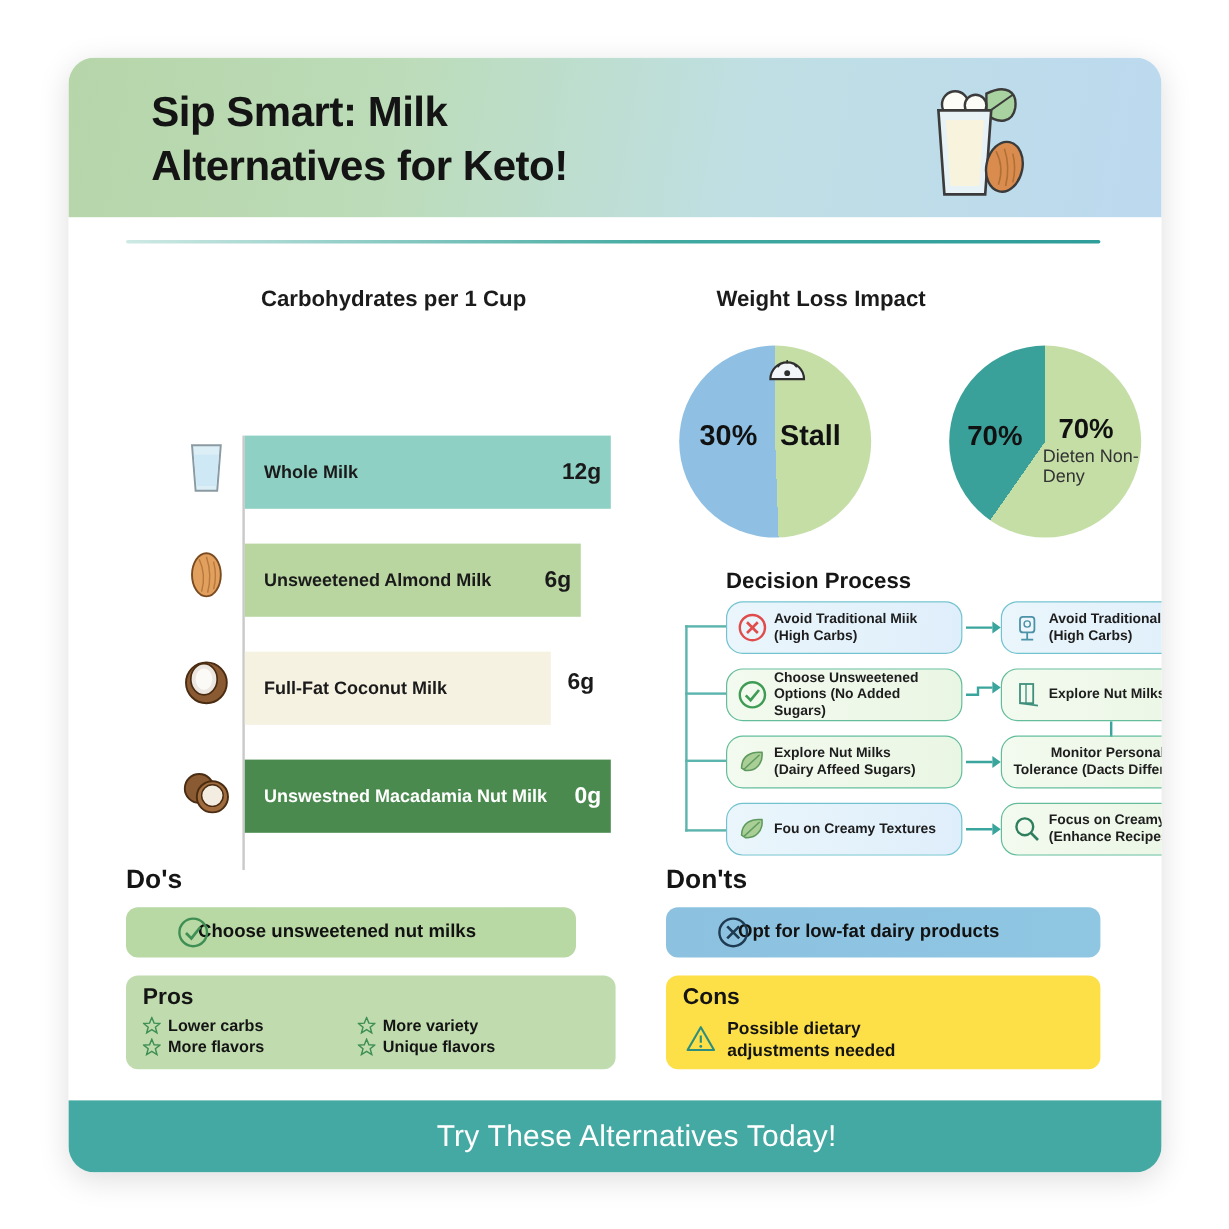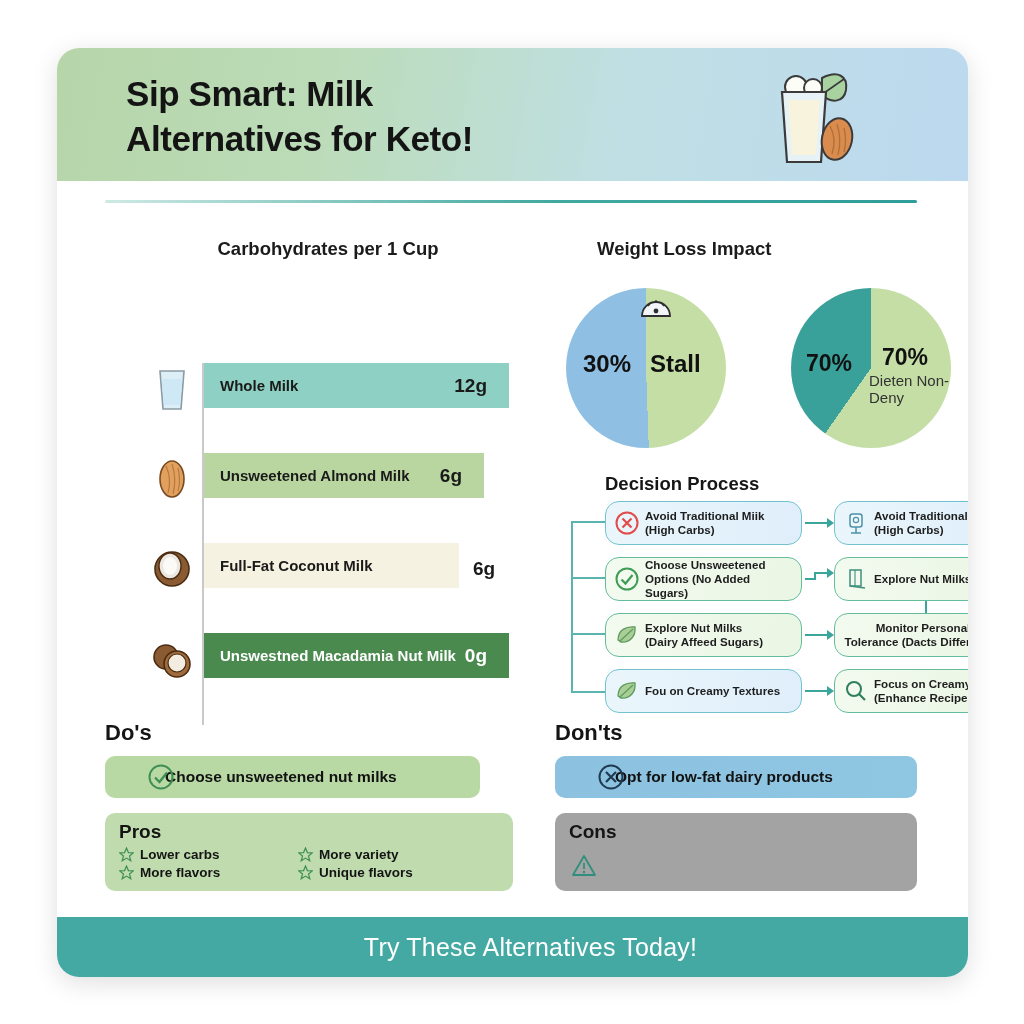--- a/index.html
+++ b/index.html
@@ -43,23 +43,23 @@
 
   
   .bars { position:absolute; left:48px; top:255px; width:420px; height:440px; }
   .axis { position:absolute; left:97px; top:60px; width:2px; height:362px; background:#c9c9c9; }
   .bar-row { position:absolute; left:0; width:420px; height:52px; }
   .bar-icon {
     position:absolute; left:46px; top:50%; transform:translateY(-50%);
     width:42px; height:48px;
   }
   .bar {
-    position:absolute; left:99px; height:45px;
+    position:absolute; left:99px; height:61px;
     display:flex; align-items:center; justify-content:space-between;
-    padding:0 22px 0 16px;
+    padding:0 8px 0 16px;
   }
   .bar-label { font-size:15px; font-weight:bold; color:#1a1a1a; white-space:nowrap; }
   .bar-value { font-size:19px; font-weight:bold; color:#1a1a1a; }
   .bar-value.outside {
     position:absolute; font-size:19px; font-weight:bold; color:#1a1a1a;
     top:50%; transform:translateY(-50%);
   }
   
   .pies { position:absolute; left:509px; top:240px; width:400px; height:165px; }
   .pie { position:absolute; width:160px; height:160px; border-radius:50%; }
@@ -349,28 +349,32 @@
   </div>
 
   <div class="col-head" style="left:498px;top:672px;">Don'ts</div>
   <div class="pill" style="left:498px;top:708px;width:362px;background:linear-gradient(90deg,#8cc2e0,#8fc6e2);">
     <svg class="pill-ico" viewBox="0 0 28 28">
       <circle cx="14" cy="14" r="11.5" fill="none" stroke="#1f3b52" stroke-width="2"></circle>
       <path d="M9 9 L19 19 M19 9 L9 19" stroke="#1f3b52" stroke-width="2.2"></path>
     </svg>
     <span class="pill-txt">Opt for low-fat dairy products</span>
   </div>
-  <div class="panel" style="left:498px;top:765px;width:362px;height:78px;background:#a3a3a3;">
+  <div class="panel" style="left:498px;top:765px;width:362px;height:78px;background:#fde047;">
     <div class="panel-title">Cons</div>
     <div class="cons-row">
       <svg style="width:26px;height:26px;flex:0 0 26px;margin-top:4px;" viewBox="0 0 26 26">
         <path d="M13 3 L24 22 L2 22 Z" fill="none" stroke="#2f8f7c" stroke-width="1.8" stroke-linejoin="round"></path>
         <path d="M13 10 L13 16" stroke="#2f8f7c" stroke-width="1.8"></path>
         <circle cx="13" cy="19" r="1.2" fill="#2f8f7c"></circle>
       </svg>
+      <div class="cons-txt">
+        <span>Possible dietary</span><br>
+        <span>adjustments needed</span>
+      </div>
     </div>
   </div>
 
   <div class="footer">
     <span class="footer-txt">Try These Alternatives Today!</span>
   </div>
 
 </div>
 
 </body></html>

